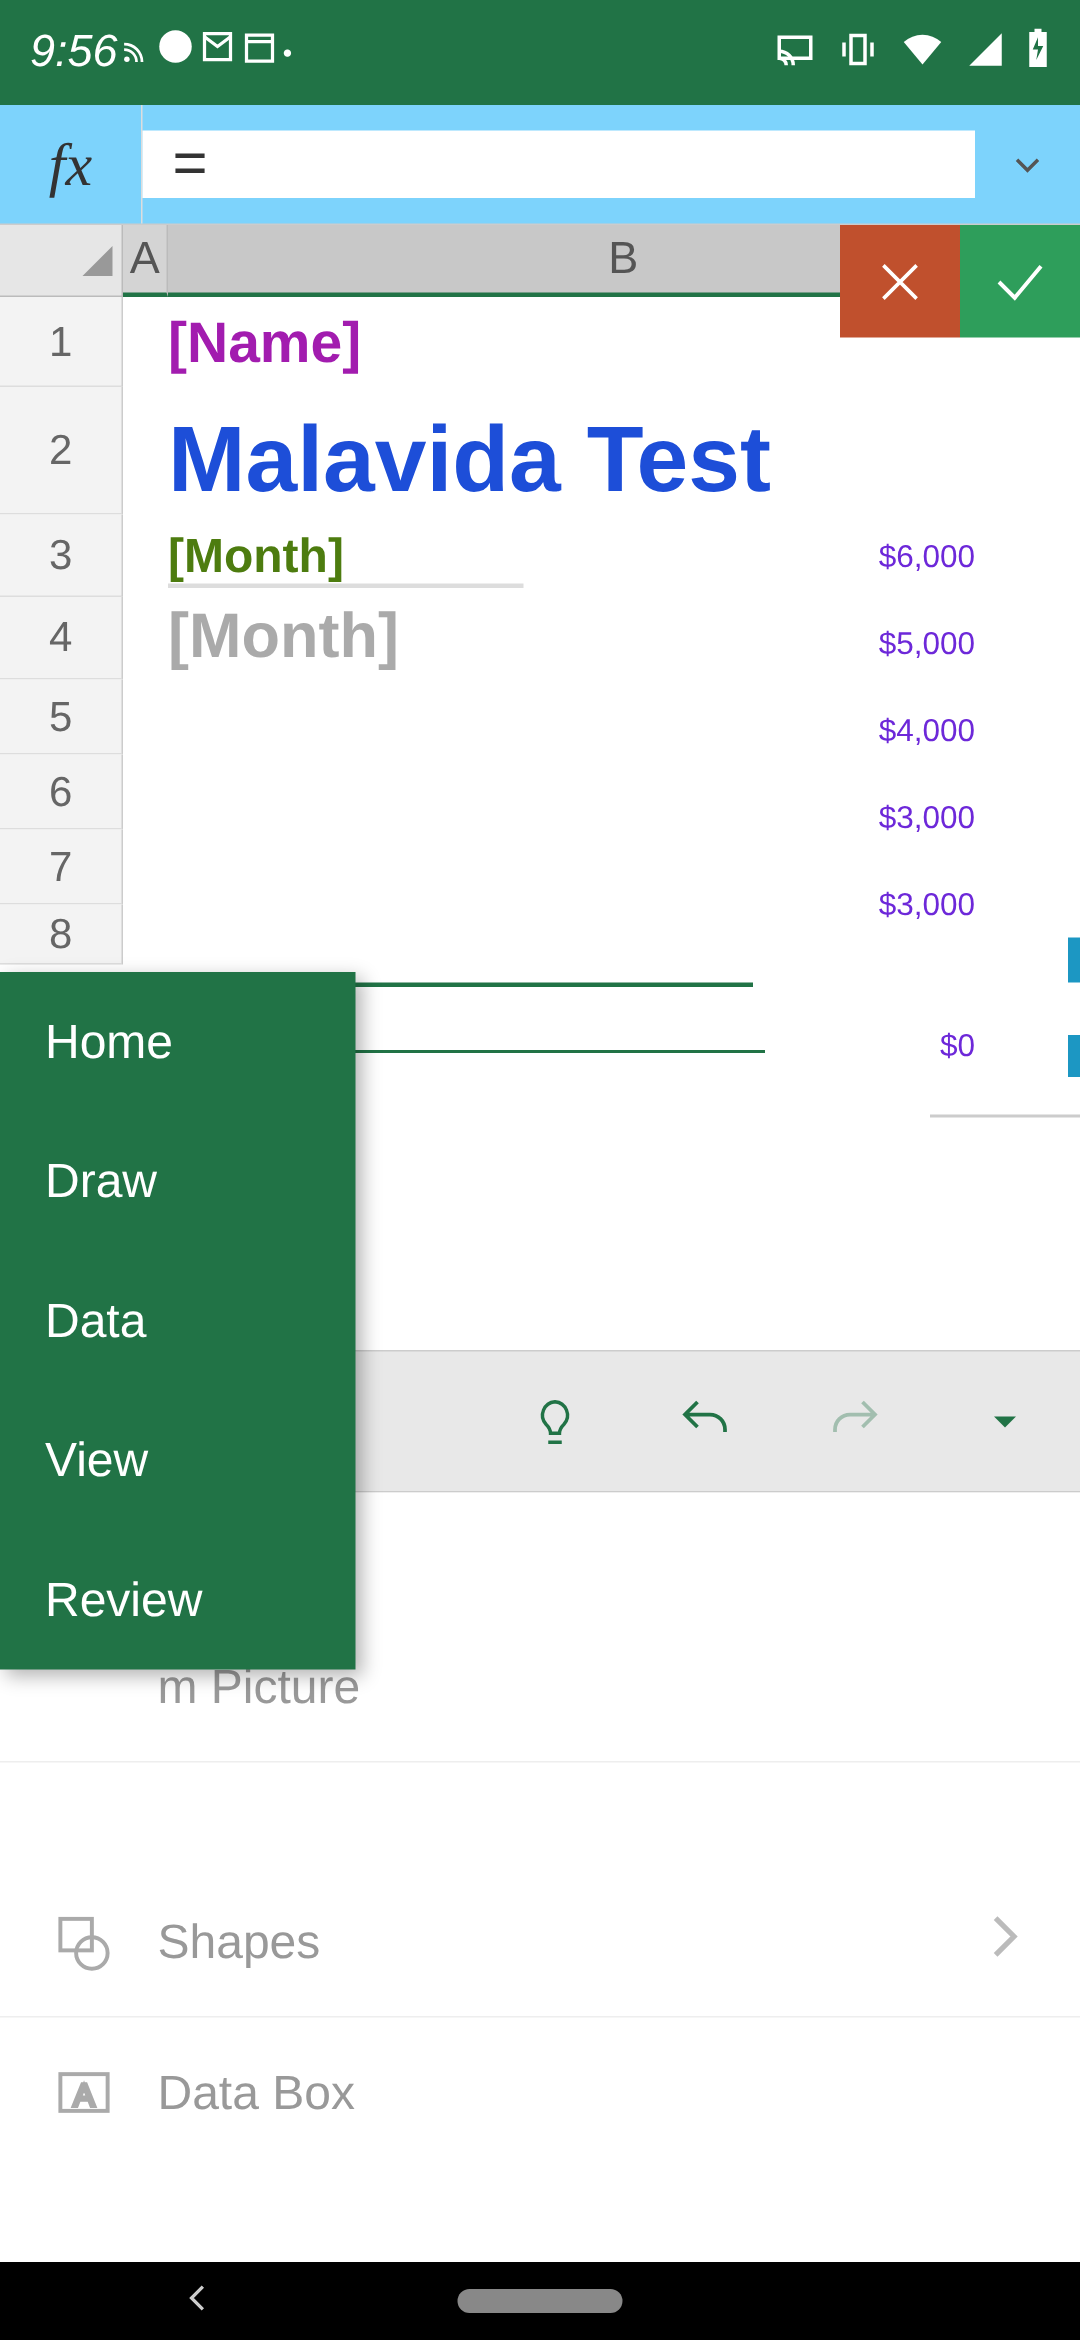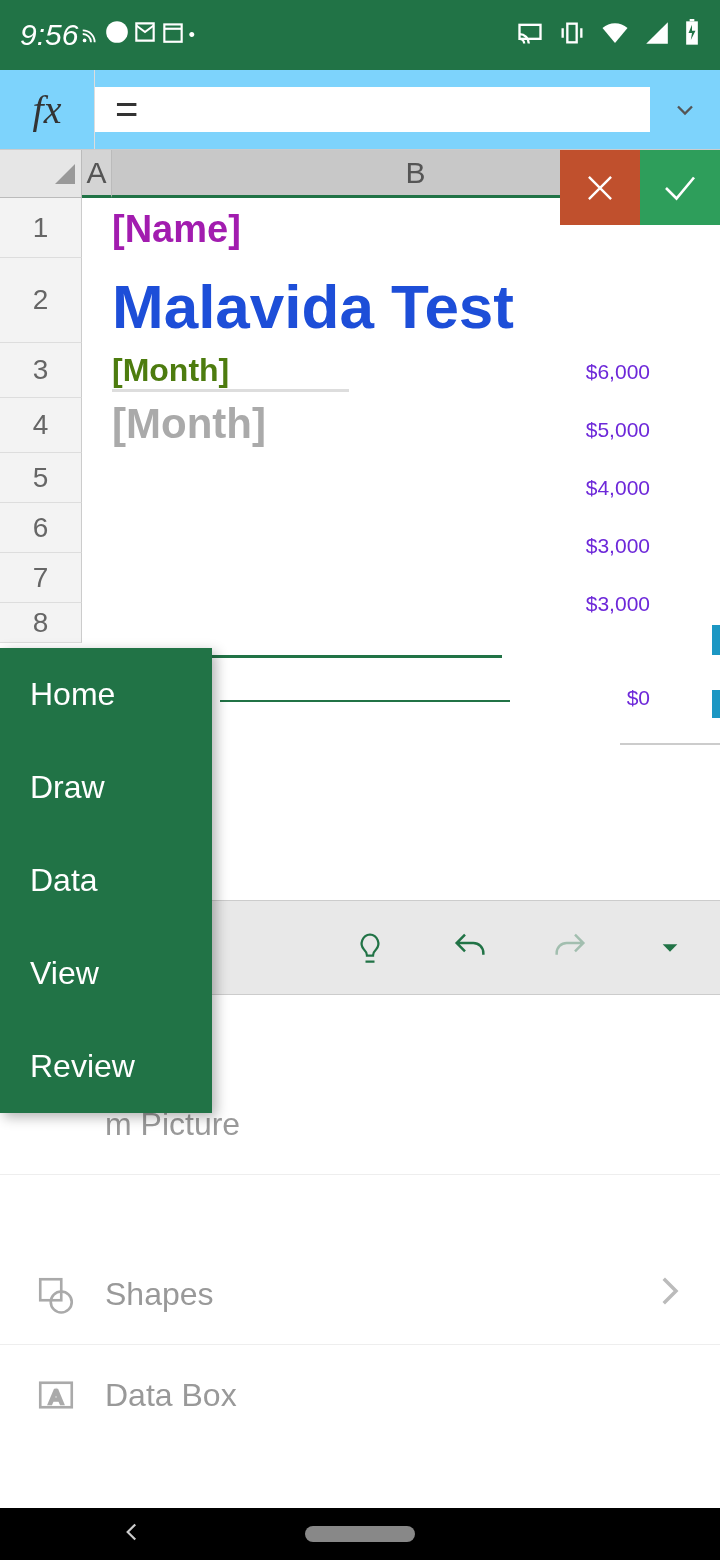--- a/index.html
+++ b/index.html
@@ -34,21 +34,21 @@
   .year-label { color: #aaa; font-size: 42px; font-weight: 600; margin-top: 8px; }
   .yaxis { position: absolute; right: 70px; top: 210px; text-align: right; color: #6d28d9; font-size: 21px; }
   .yaxis div { margin-bottom: 34px; }
   .green-line { position: absolute; left: 112px; top: 505px; width: 390px; height: 3px; background: #217346; }
   .green-line2 { position: absolute; left: 220px; top: 550px; width: 290px; height: 2px; background: #217346; }
   .chart-axis-bottom {position:absolute; right:0; top:593px; width:100px; height:2px; background:#ccc;}
   .bar-strip { position: absolute; right: 0; top: 475px; width: 8px; height: 30px; background: #1c97c3; }
   .bar-strip2 { position: absolute; right: 0; top: 540px; width: 8px; height: 28px; background: #1c97c3; }
   .toolbar { height: 95px; background: #e8e8e8; border-top:1px solid #ccc; border-bottom:1px solid #ccc; display:flex; align-items:center; justify-content: flex-end; gap: 60px; padding-right: 30px;}
   .toolbar-icon { width: 40px; height: 40px; display:flex; align-items:center; justify-content:center;}
-  .menu-panel { position: absolute; left: 0; top: 648px; width: 212px; background: #217346; box-shadow: 4px 4px 12px rgba(0,0,0,0.3); z-index: 100; }
+  .menu-panel { position: absolute; left: 0; top: 648px; width: 237px; background: #217346; box-shadow: 4px 4px 12px rgba(0,0,0,0.3); z-index: 100; }
   .menu-item { height: 93px; display:flex; align-items:center; padding-left: 30px; font-size: 32px; color: #fff; }
   .menu-item.selected { background: #efefef; color: #217346; }
   .insert-options { background: #fff; }
   .insert-option { height: 100px; display:flex; align-items:center; padding-left: 35px; font-size: 32px; color: #999; border-bottom: 1px solid #eee; gap: 28px;}
   .insert-option svg { width: 42px; height: 42px; }
   .chevron-right { margin-left: auto; margin-right: 30px;}
   .nav-bar { position:absolute; bottom:0; left:0; width:720px; height: 52px; background: #000; display:flex; align-items:center; justify-content:center; gap: 160px;}
   .nav-pill { width: 110px; height: 16px; background: #888; border-radius: 10px; }
 </style>
 </head>

